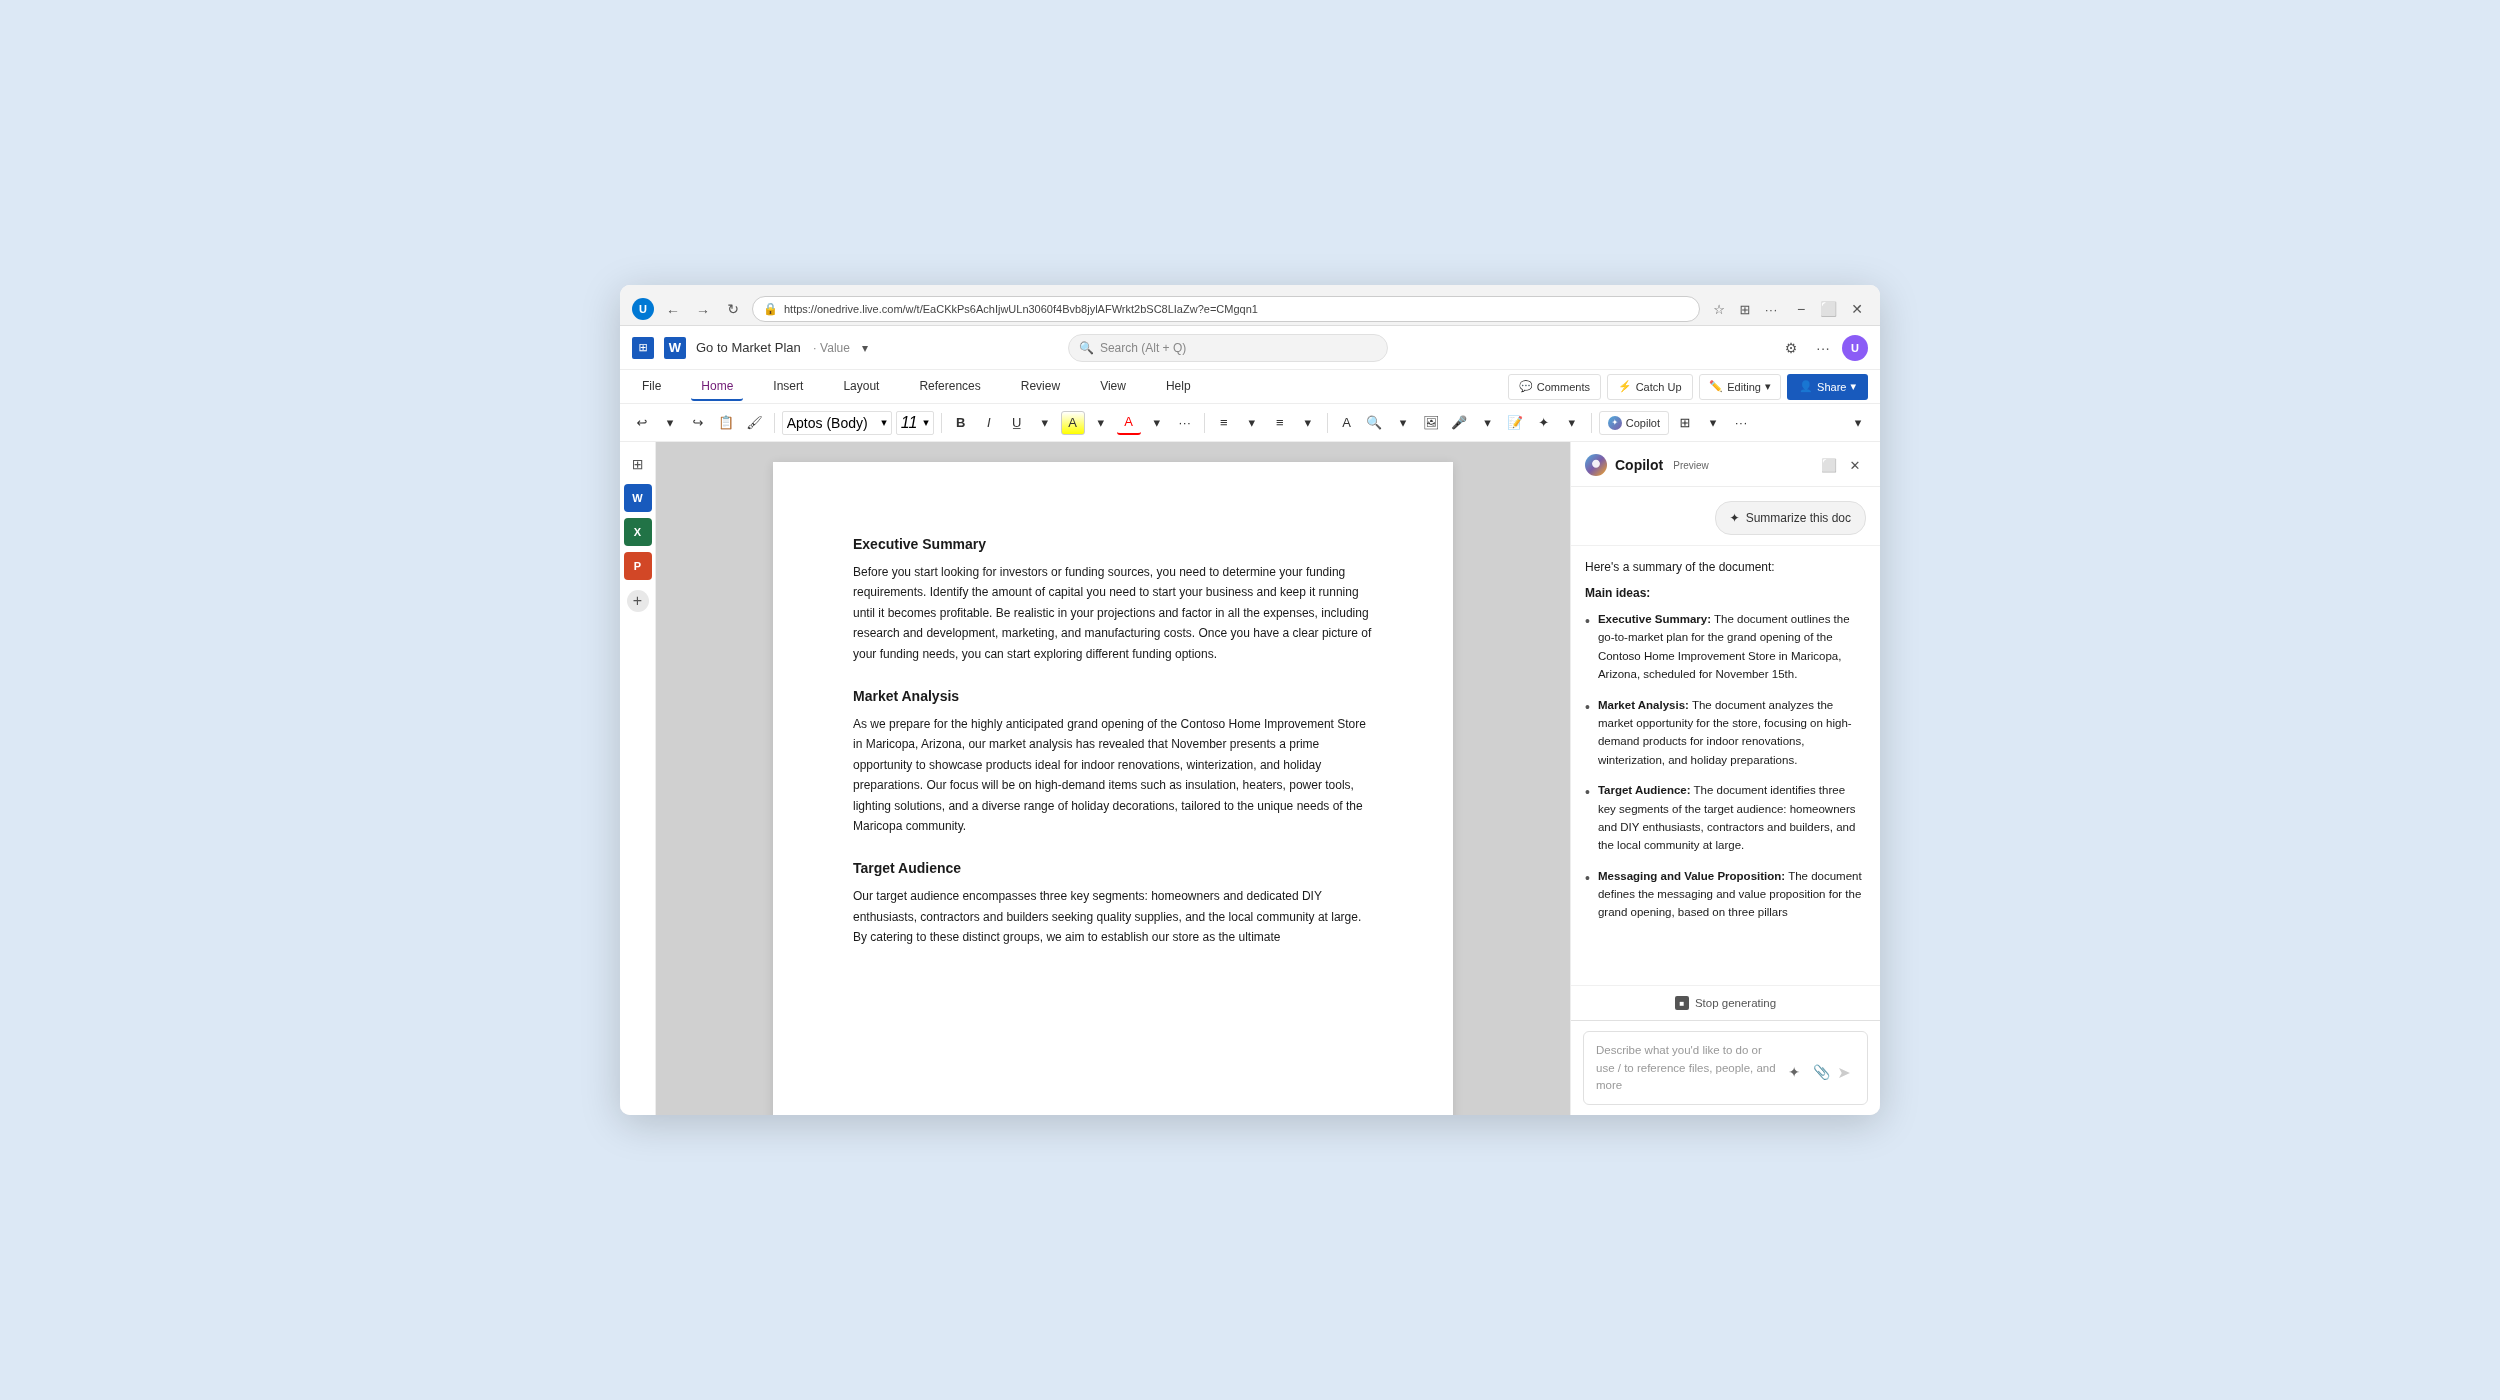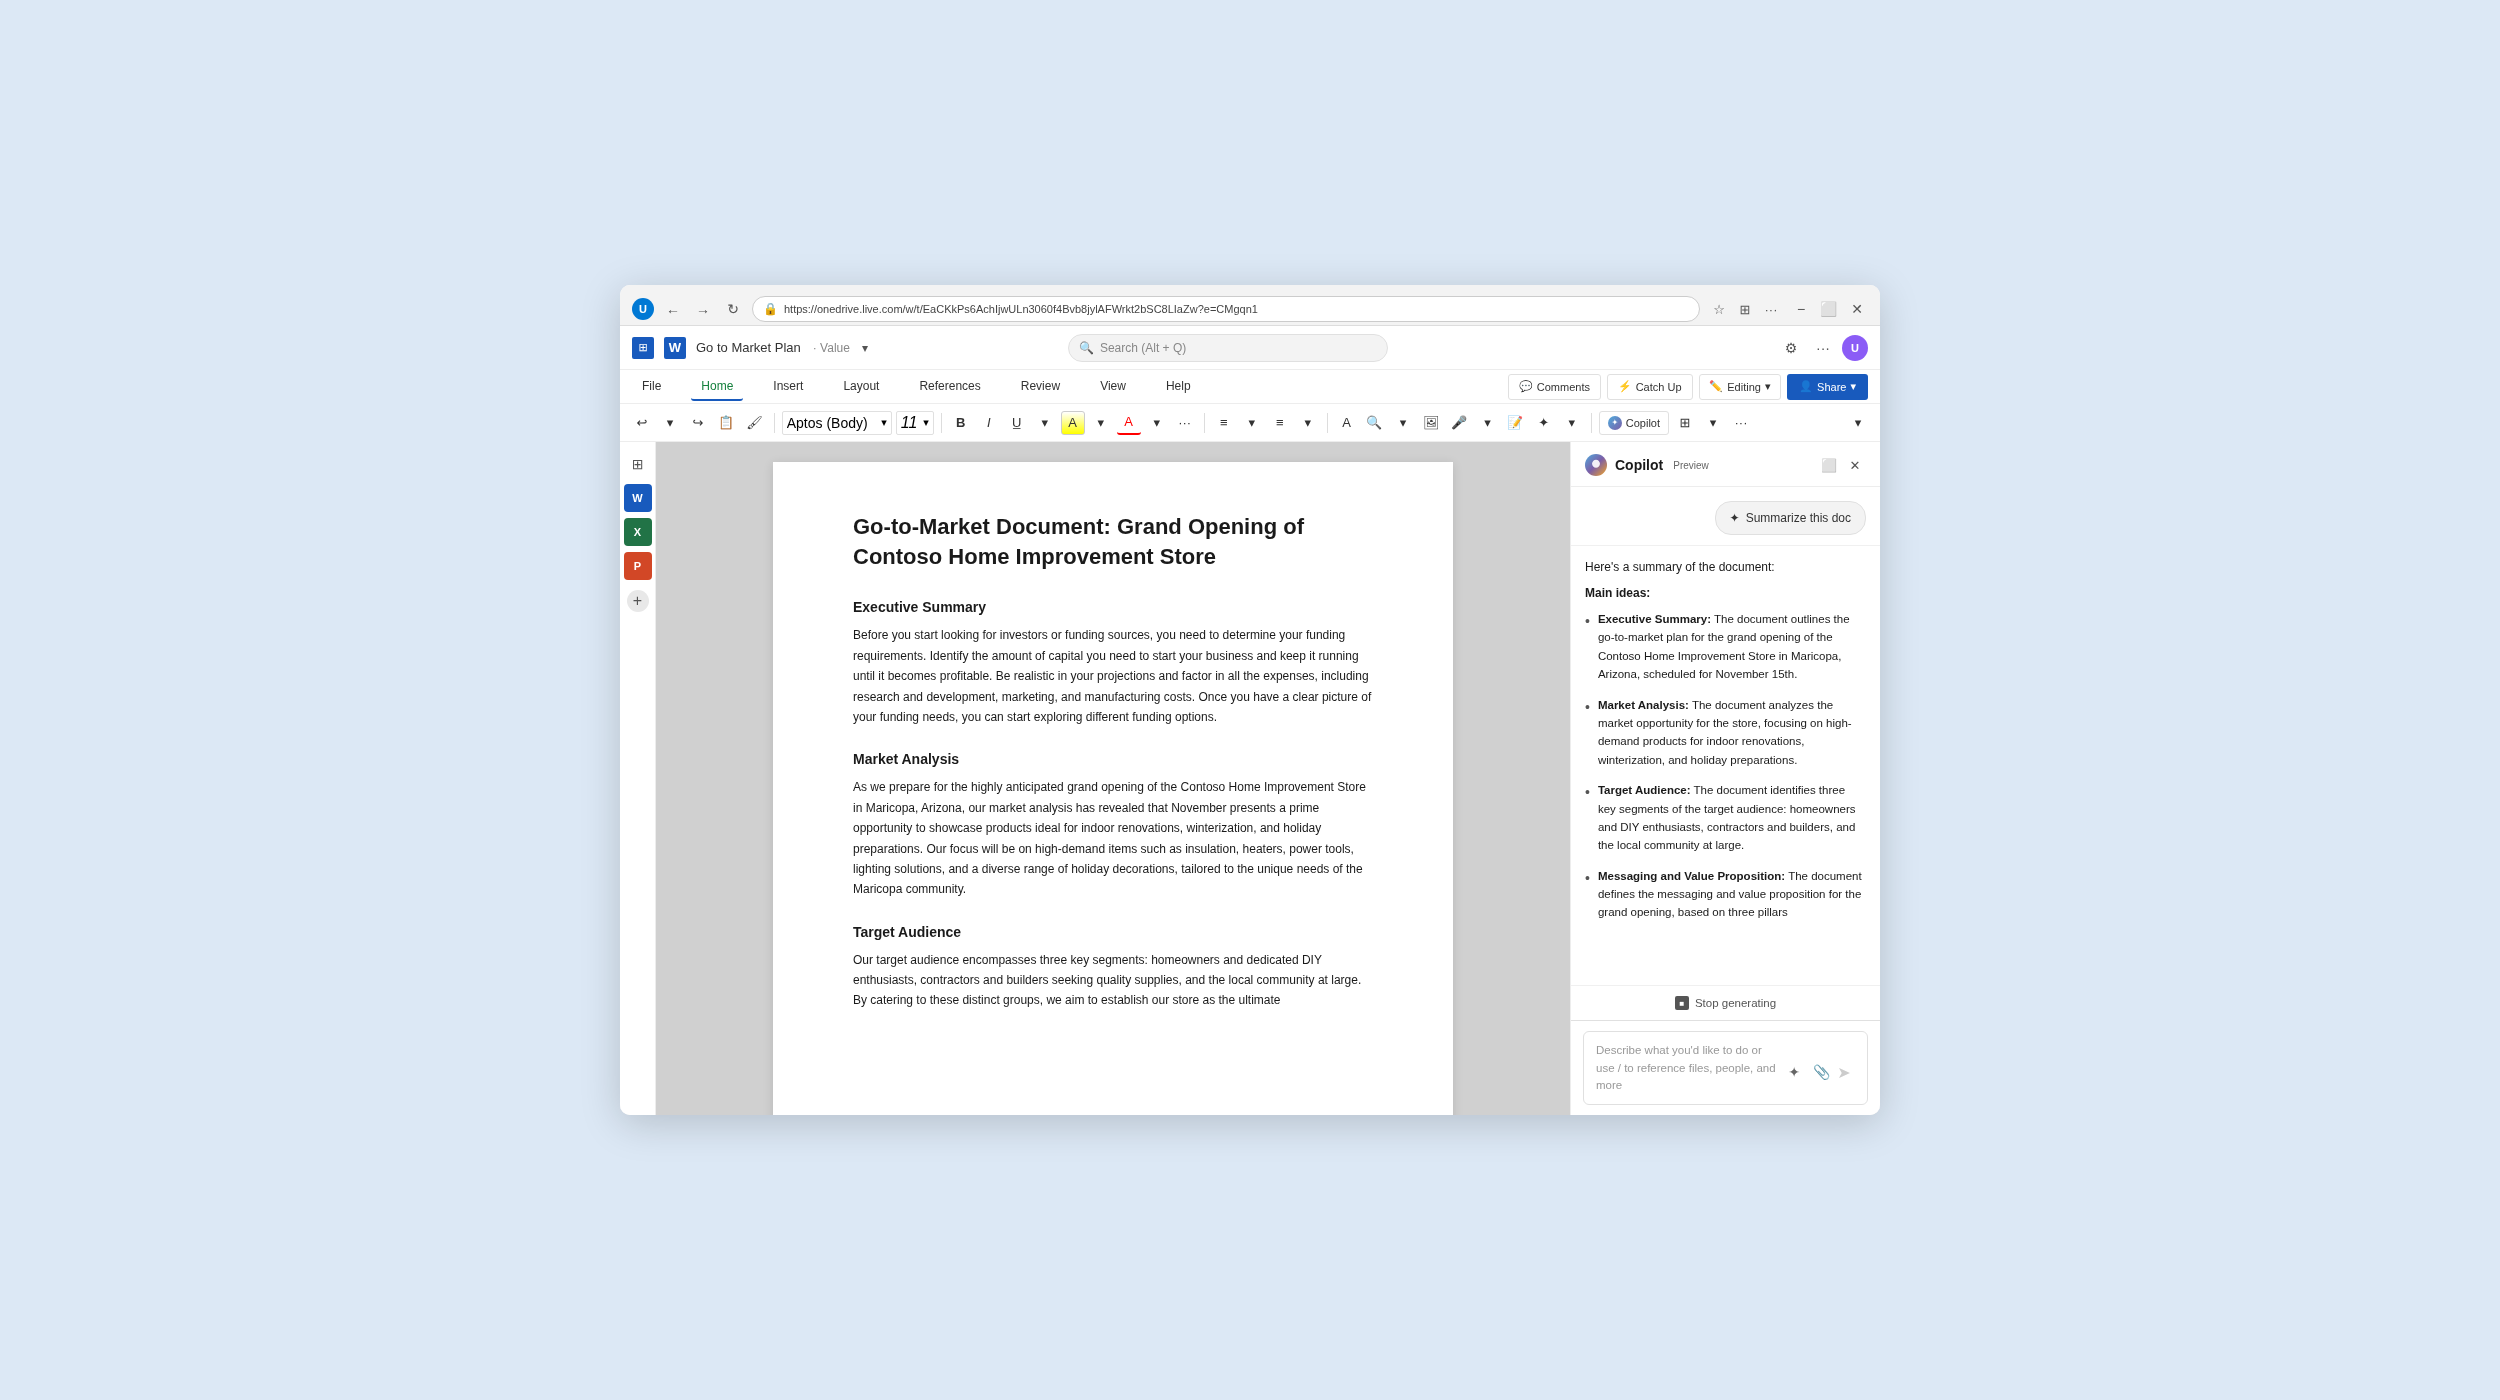--- a/index.html
+++ b/index.html
@@ -147,21 +147,21 @@
     }
     .ribbon-tab {
       padding: 6px 10px;
       font-size: 12px;
       color: #333;
       cursor: pointer;
       border-radius: 3px;
       border-bottom: 2px solid transparent;
     }
     .ribbon-tab.active {
-      color: #15803d;
+      color: #701a75;
       border-bottom: 2px solid #185abd;
     }
     .ribbon-spacer { flex: 1; }
     .ribbon-right-actions {
       display: flex; align-items: center; gap: 6px;
     }
     .comments-btn, .catchup-btn, .editing-btn {
       height: 26px; padding: 0 10px;
       border: 1px solid #e0e0e0; border-radius: 3px;
       background: white; cursor: pointer;
@@ -600,21 +600,20 @@
     <div class="left-sidebar">
       <div class="sidebar-icon">⊞</div>
       <div class="sidebar-icon word" style="font-size:11px;font-weight:bold;">W</div>
       <div class="sidebar-icon excel" style="font-size:11px;font-weight:bold;">X</div>
       <div class="sidebar-icon powerpoint" style="font-size:11px;font-weight:bold;">P</div>
       <div class="sidebar-add">+</div>
     </div>
 
     <div class="document-area">
       <div class="document-page">
-        <div class="doc-title">Go-to-Market Document: Grand Opening of Contoso Home Improvement Store</div>
 
         <div class="doc-section-heading">Executive Summary</div>
         <div class="doc-paragraph">Before you start looking for investors or funding sources, you need to determine your funding requirements. Identify the amount of capital you need to start your business and keep it running until it becomes profitable. Be realistic in your projections and factor in all the expenses, including research and development, marketing, and manufacturing costs. Once you have a clear picture of your funding needs, you can start exploring different funding options.</div>
 
         <div class="doc-section-heading">Market Analysis</div>
         <div class="doc-paragraph">As we prepare for the highly anticipated grand opening of the Contoso Home Improvement Store in Maricopa, Arizona, our market analysis has revealed that November presents a prime opportunity to showcase products ideal for indoor renovations, winterization, and holiday preparations. Our focus will be on high-demand items such as insulation, heaters, power tools, lighting solutions, and a diverse range of holiday decorations, tailored to the unique needs of the Maricopa community.</div>
 
         <div class="doc-section-heading">Target Audience</div>
         <div class="doc-paragraph">Our target audience encompasses three key segments: homeowners and dedicated DIY enthusiasts, contractors and builders seeking quality supplies, and the local community at large. By catering to these distinct groups, we aim to establish our store as the ultimate</div>
       </div>

